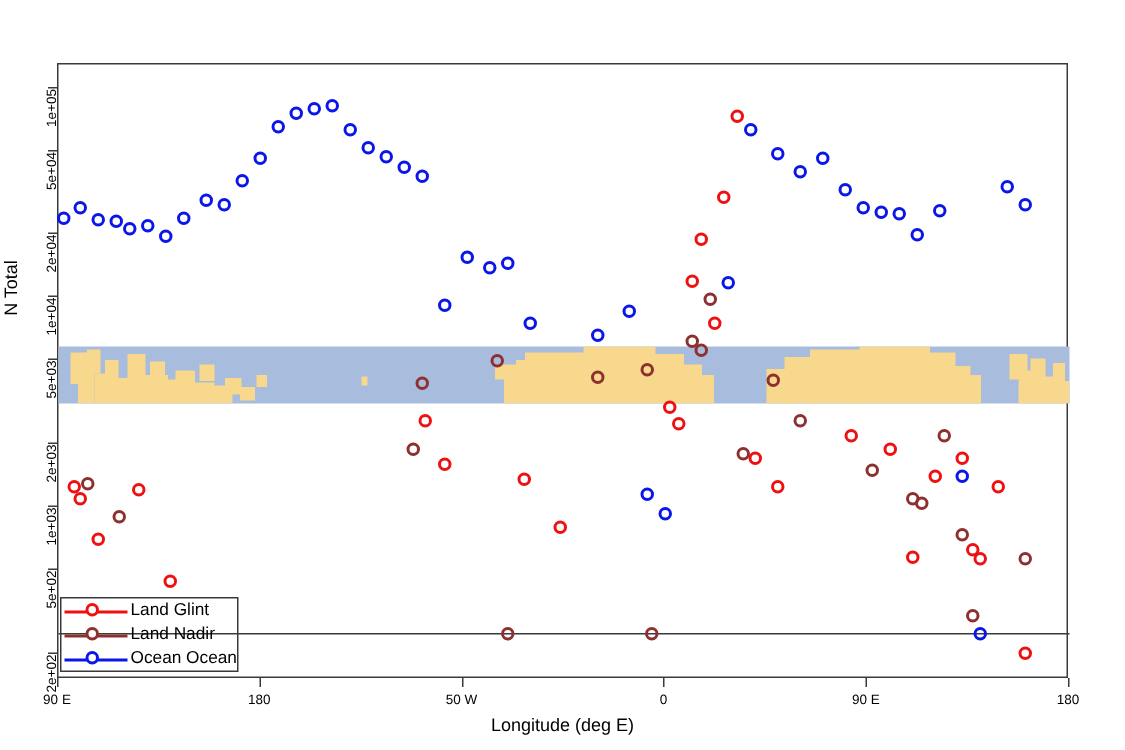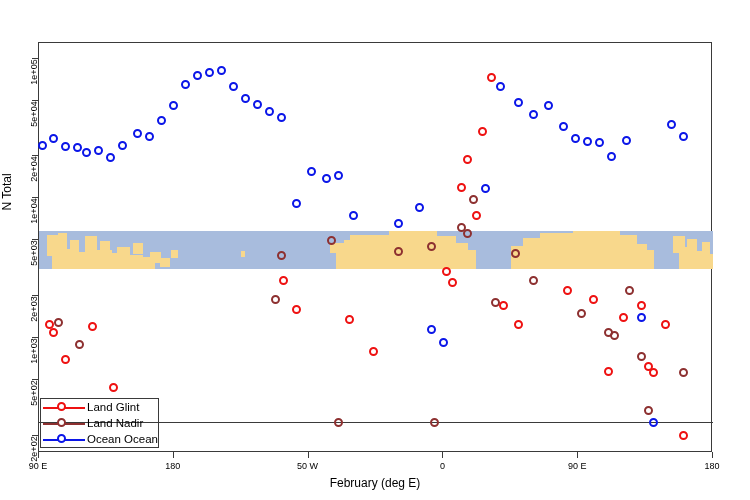--- a/index.html
+++ b/index.html
@@ -61,21 +61,21 @@
     border-radius:50%;box-sizing:border-box;background:#fff;}
   .ltext{font-size:11.5px;color:#000;white-space:nowrap;}
 </style>
 </head>
 <body>
 
 <div id="root">
 
 
   <div class="ylabel">N Total</div>
-  <div class="xlabel">February (deg E)</div>
+  <div class="xlabel">Longitude (deg E)</div>
 
   <div id="yticks">
       <div class="ytick" style="top: 57.9017px;">
         <div class="tmark"></div>
         <div class="tlab">1e+05</div>
       </div>
       <div class="ytick" style="top: 99.9127px;">
         <div class="tmark"></div>
         <div class="tlab">5e+04</div>
       </div>

